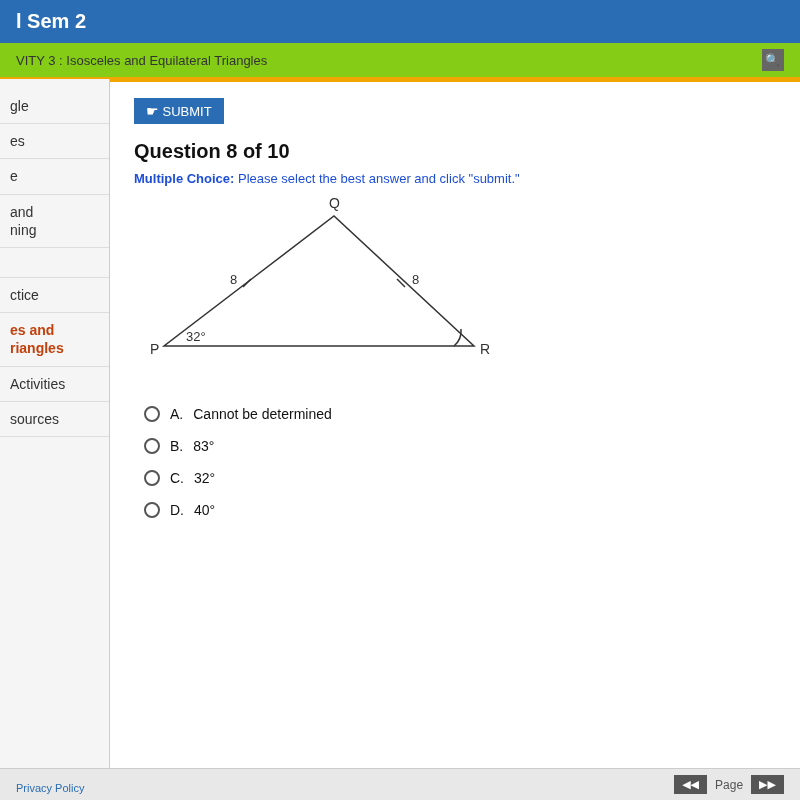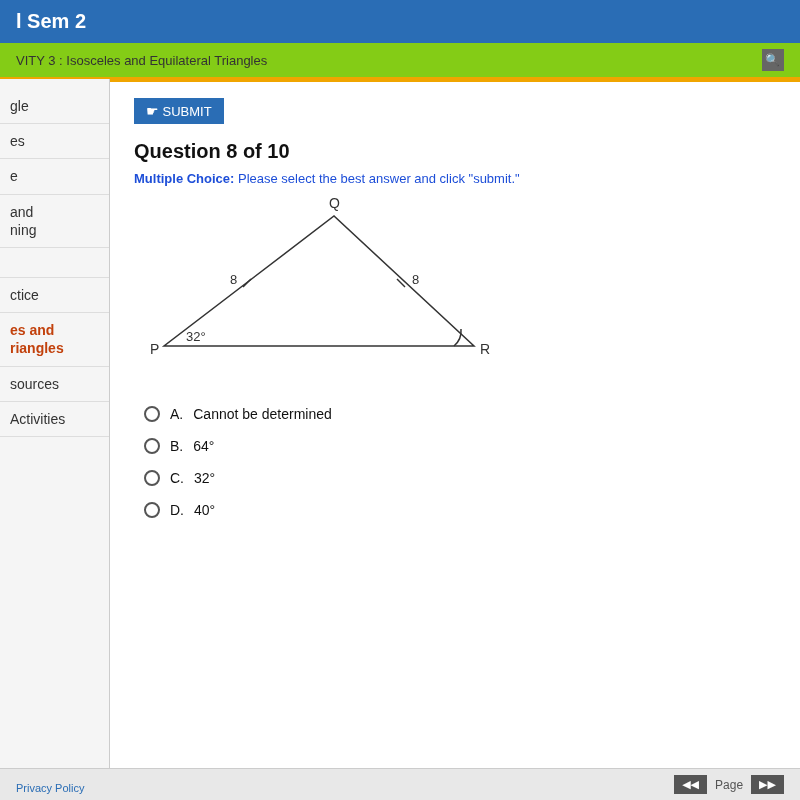--- a/index.html
+++ b/index.html
@@ -211,22 +211,22 @@
 <div class="main-content">
 
   <div class="sidebar">
     <div class="sidebar-item">gle</div>
     <div class="sidebar-item">es</div>
     <div class="sidebar-item">e</div>
     <div class="sidebar-item">and<br>ning</div>
     <div class="sidebar-item" style="min-height:30px;"></div>
     <div class="sidebar-item">ctice</div>
     <div class="sidebar-item highlighted">es and<br>riangles</div>
+    <div class="sidebar-item">Activities</div>
     <div class="sidebar-item">sources</div>
-    <div class="sidebar-item">Activities</div>
   </div>
 
   <div class="content-panel">
     <div class="content-panel-inner">
 
       
       <button class="submit-btn">
         <span class="submit-btn-hand">☛</span>
         <span>SUBMIT</span>
       </button>
@@ -268,21 +268,21 @@
       
       <div class="answer-choices">
         <label class="answer-choice">
           <span class="radio-circle"></span>
           <span>A.</span>
           <span>Cannot be determined</span>
         </label>
         <label class="answer-choice">
           <span class="radio-circle"></span>
           <span>B.</span>
-          <span>64°</span>
+          <span>83°</span>
         </label>
         <label class="answer-choice">
           <span class="radio-circle"></span>
           <span>C.</span>
           <span>32°</span>
         </label>
         <label class="answer-choice">
           <span class="radio-circle"></span>
           <span>D.</span>
           <span>40°</span>

